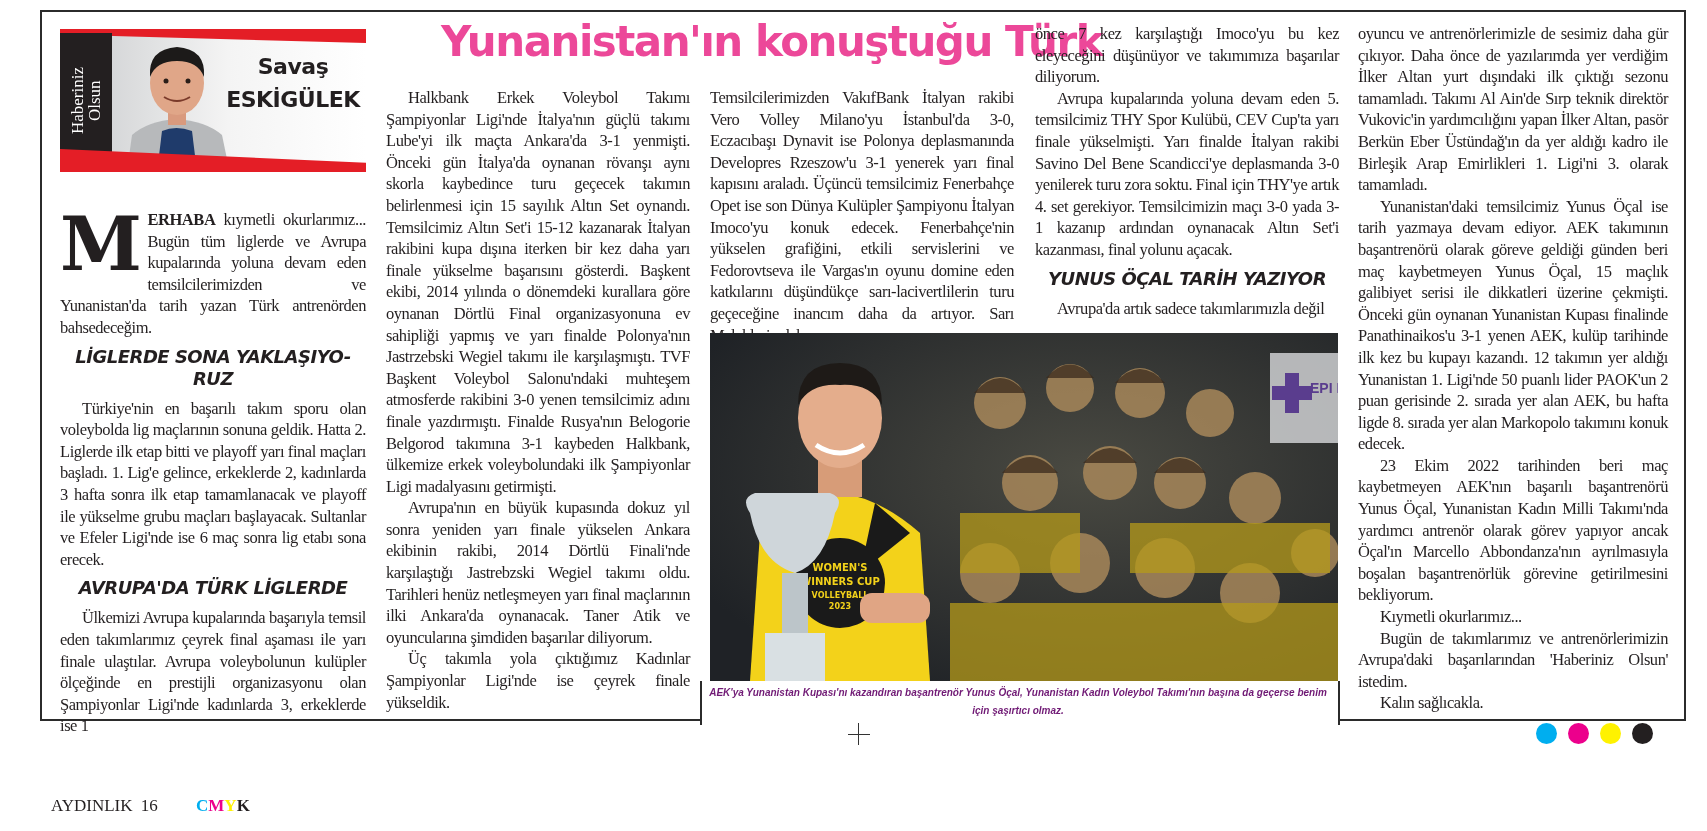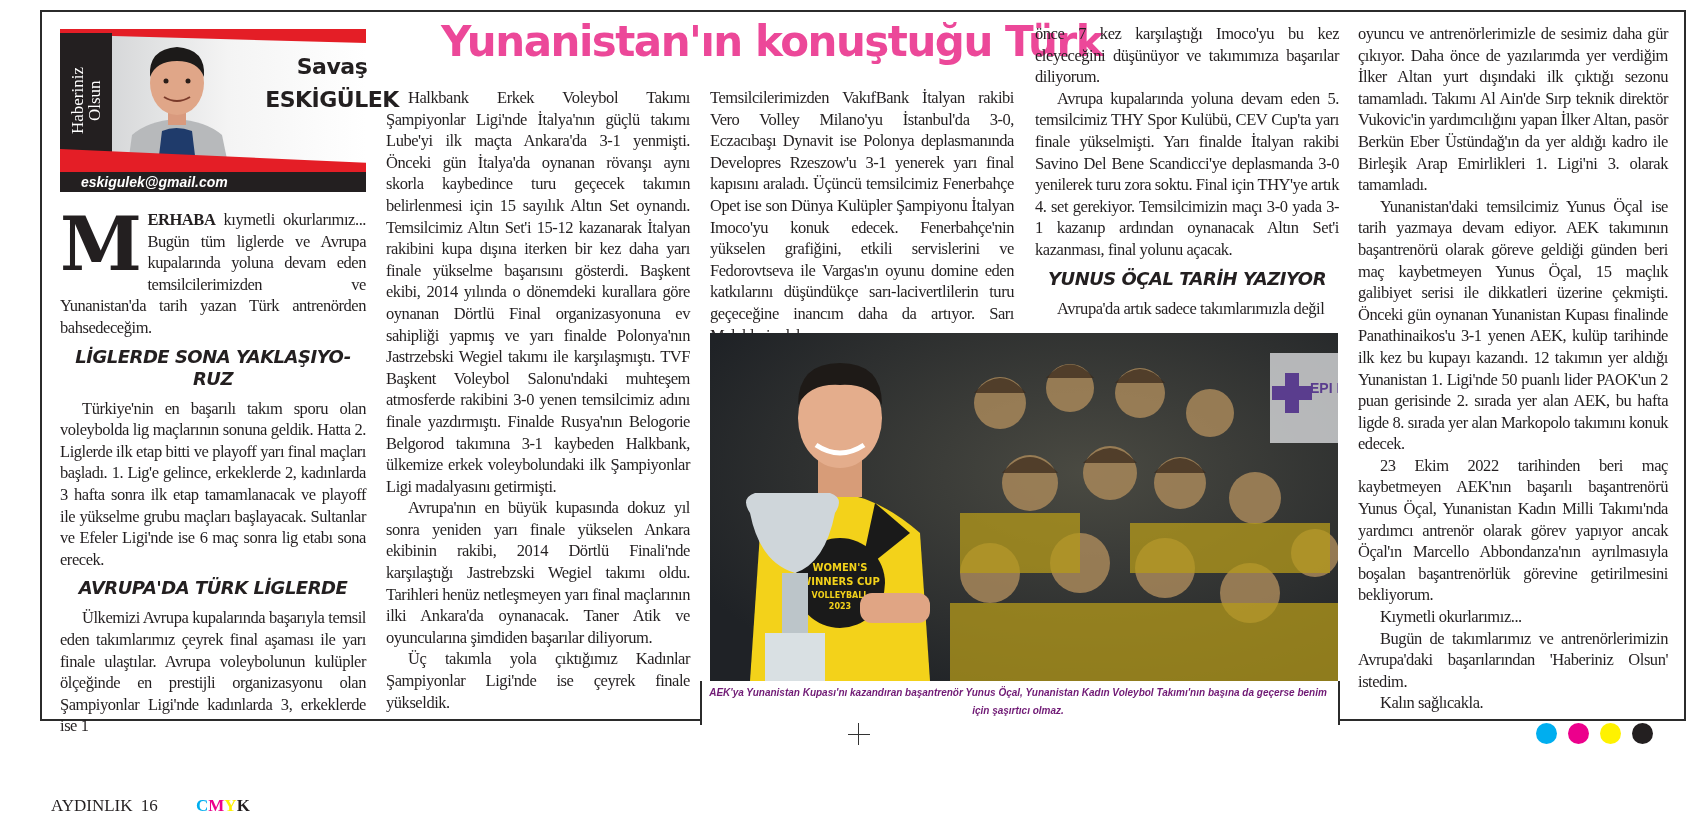--- a/index.html
+++ b/index.html
@@ -8,21 +8,21 @@
 
   .frame { position: absolute; left: 40px; top: 10px; width: 1646px; height: 711px; border: 2px solid #2b2b2b; }
 
   
   .author-box { position: absolute; left: 60px; top: 29px; width: 306px; height: 163px; }
   .author-red-top { position: absolute; left: 0; top: 0; width: 306px; height: 14px; background: #e41e26; clip-path: polygon(0 0,100% 0,100% 100%,0 40%); }
   .author-bg { position: absolute; left: 0; top: 4px; width: 306px; height: 135px; background: linear-gradient(90deg,#c9cbcd 0%,#f4f4f4 55%,#ffffff 100%); }
   .author-side { position: absolute; left: 0; top: 4px; width: 52px; height: 135px; background: #231f20; color: #fff; display:flex; align-items:center; justify-content:center; }
   .author-side span { writing-mode: vertical-rl; transform: rotate(180deg); font-family: "Liberation Serif", serif; font-size: 17px; line-height: 17px; text-align:center; }
   .author-photo { position: absolute; left: 58px; top: 10px; width: 118px; height: 125px; }
-  .author-name { position: absolute; left: 160px; top: 25px; width: 146px; text-align: center; font-family: "DejaVu Sans", sans-serif; font-weight: bold; color: #231f20; letter-spacing:-0.5px;margin-left:39px; }
+  .author-name { position: absolute; left: 160px; top: 25px; width: 146px; text-align: center; font-family: "DejaVu Sans", sans-serif; font-weight: bold; color: #231f20; letter-spacing:-0.5px; }
   .author-name .first { font-size: 22px; display:block; }
   .author-name .last { font-size: 22px; display:block; margin-top: 8px; }
   .author-red-bottom { position: absolute; left: 0; top: 120px; width: 306px; height: 23px; background: #e41e26; clip-path: polygon(0 0,100% 60%,100% 100%,0 100%); }
   .author-email-bar { position: absolute; left: 0; top: 143px; width: 306px; height: 20px; background: #231f20; color: #fff; font-family: "Liberation Sans", sans-serif; font-style: italic; font-weight: bold; font-size: 14px; line-height: 20px; padding-left: 21px; }
 
   .headline { position: absolute; left: 393px; top: 17px; font-family: "DejaVu Sans", sans-serif; font-weight: bold; font-size: 42px; letter-spacing: -1.5px; color: #ec4899; white-space: nowrap; margin-left: 48px; }
 
   .col { position: absolute; font-size: 16.5px; line-height: 21.6px; text-align: justify; letter-spacing: -0.45px; }
   .col p { text-indent: 0; }
   .col p.ind { text-indent: 22px; }
@@ -73,21 +73,20 @@
       <path d="M46 58 Q59 66 72 58" stroke="#7a3a2a" stroke-width="2" fill="none"></path>
       <circle cx="48" cy="42" r="2.5" fill="#2a1d18"></circle>
       <circle cx="70" cy="42" r="2.5" fill="#2a1d18"></circle>
     </svg>
   </div>
   <div class="author-name">
     <span class="first">Savaş</span>
     <span class="last">ESKİGÜLEK</span>
   </div>
   <div class="author-red-bottom"></div>
-  <div class="author-email-bar">eskigulek@gmail.com</div>
 </div>
 
 <h1 class="headline">Yunanistan'ın konuştuğu Türk</h1>
 
 <div class="col col1">
   <p>
     <span class="dropcap">M</span><span class="lead-strong">ERHABA</span><span> kıymetli okurlarımız... Bugün tüm liglerde ve Avrupa kupalarında yoluna devam eden temsilcilerimizden ve Yunanistan'da tarih yazan Türk antrenörden bahsedeceğim.</span>
   </p>
   <h3>LİGLERDE SONA YAKLAŞIYO-RUZ</h3>
   <p class="ind">Türkiye'nin en başarılı takım sporu olan voleybolda lig maçlarının sonuna geldik. Hatta 2. Liglerde ilk etap bitti ve playoff yarı final maçları başladı. 1. Lig'e gelince, erkeklerde 2, kadınlarda 3 hafta sonra ilk etap tamamlanacak ve playoff ile yükselme grubu maçları başlayacak. Sultanlar ve Efeler Ligi'nde ise 6 maç sonra lig etabı sona erecek.</p>

